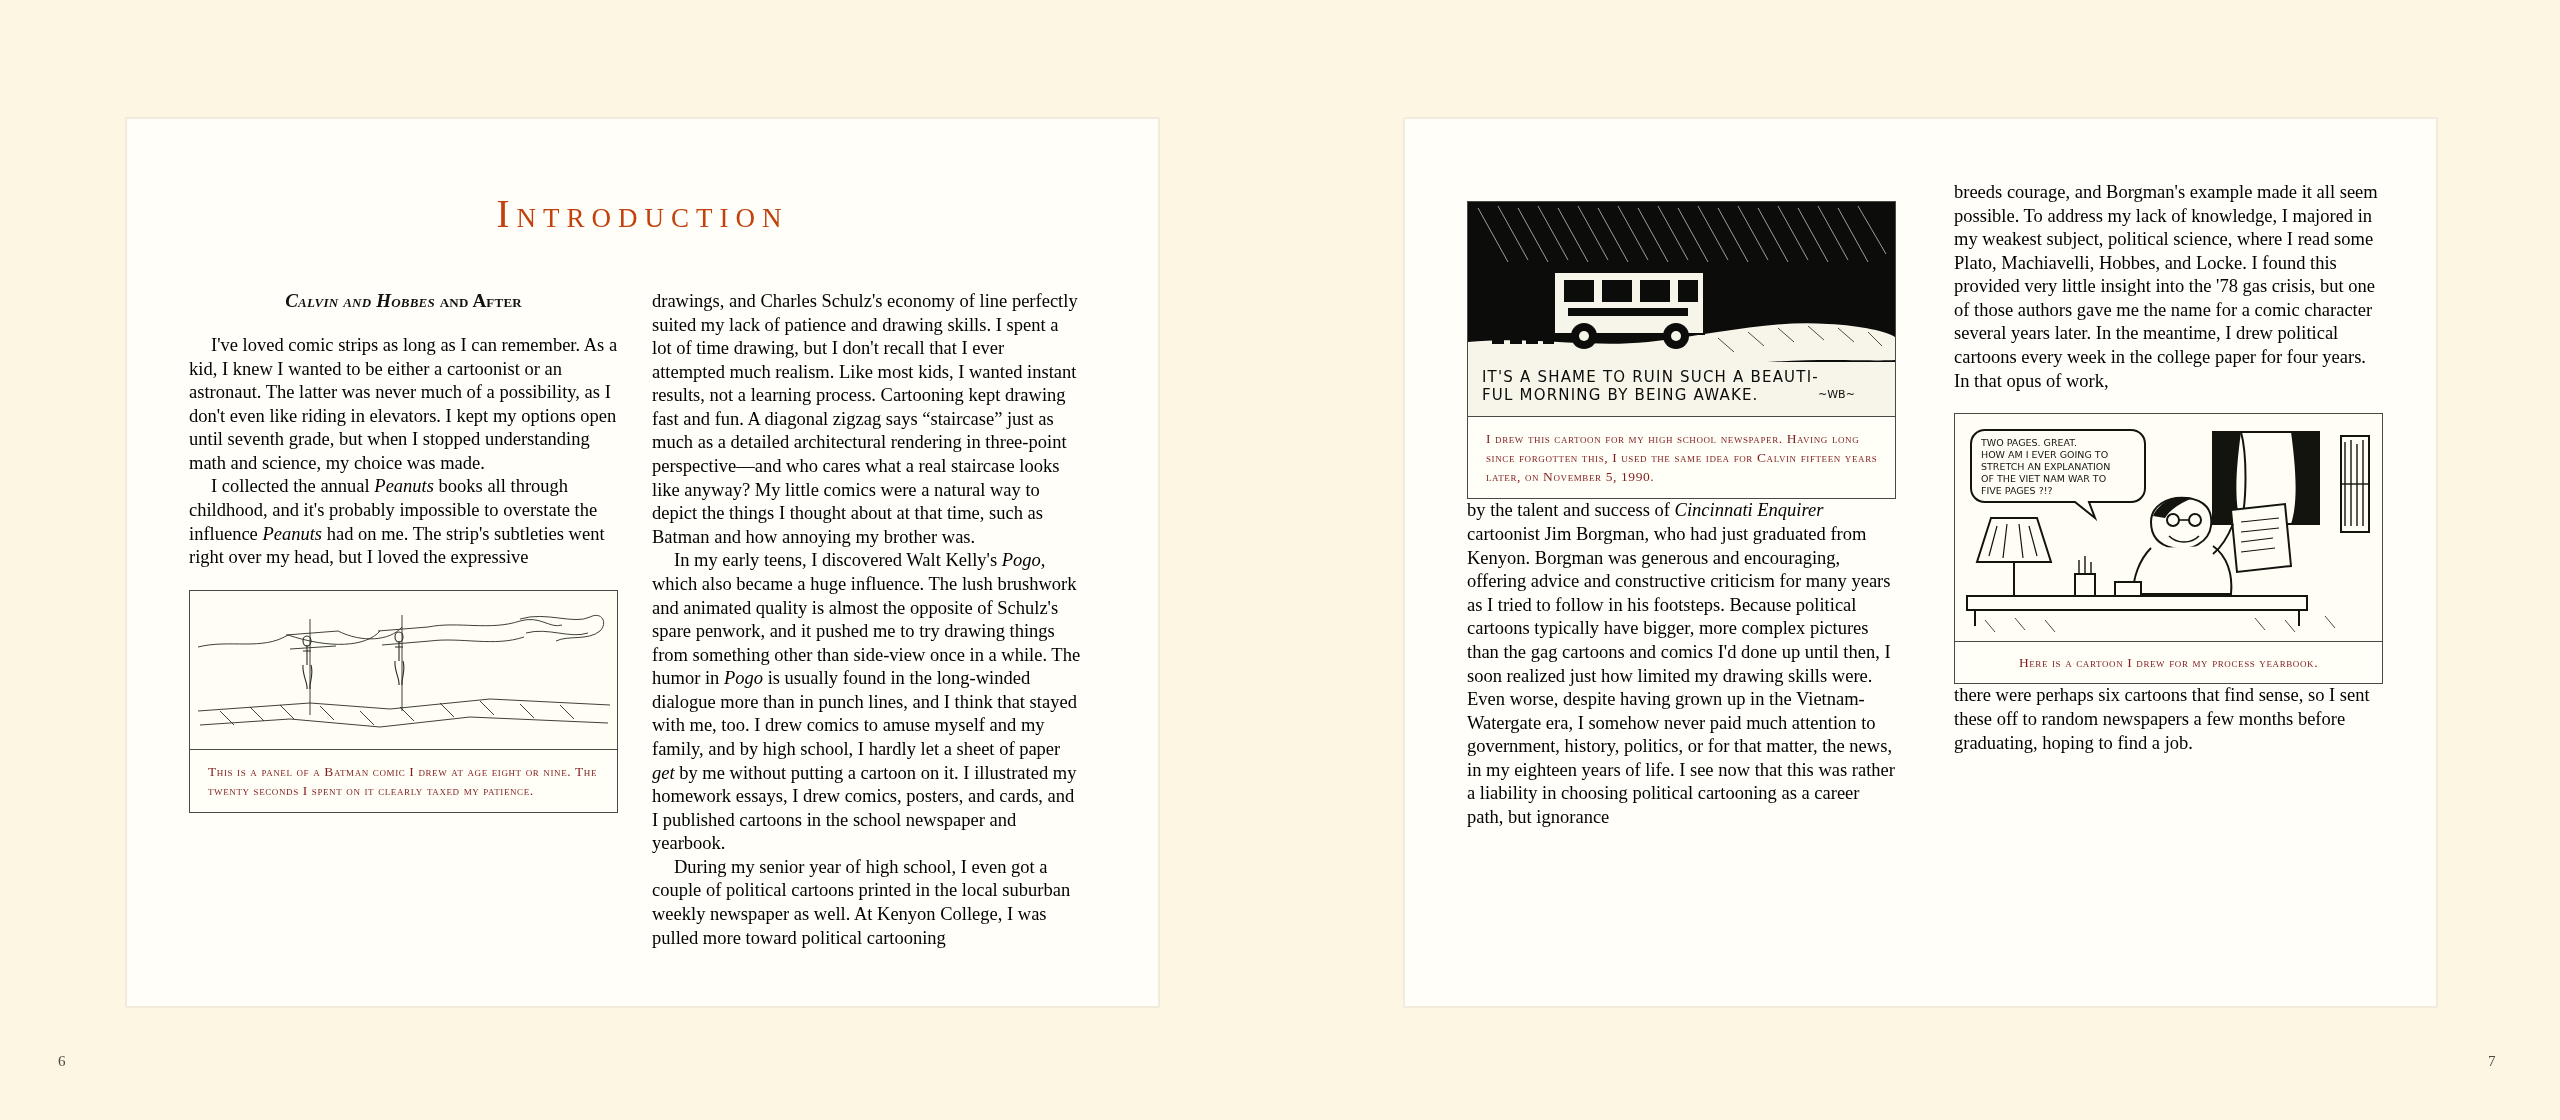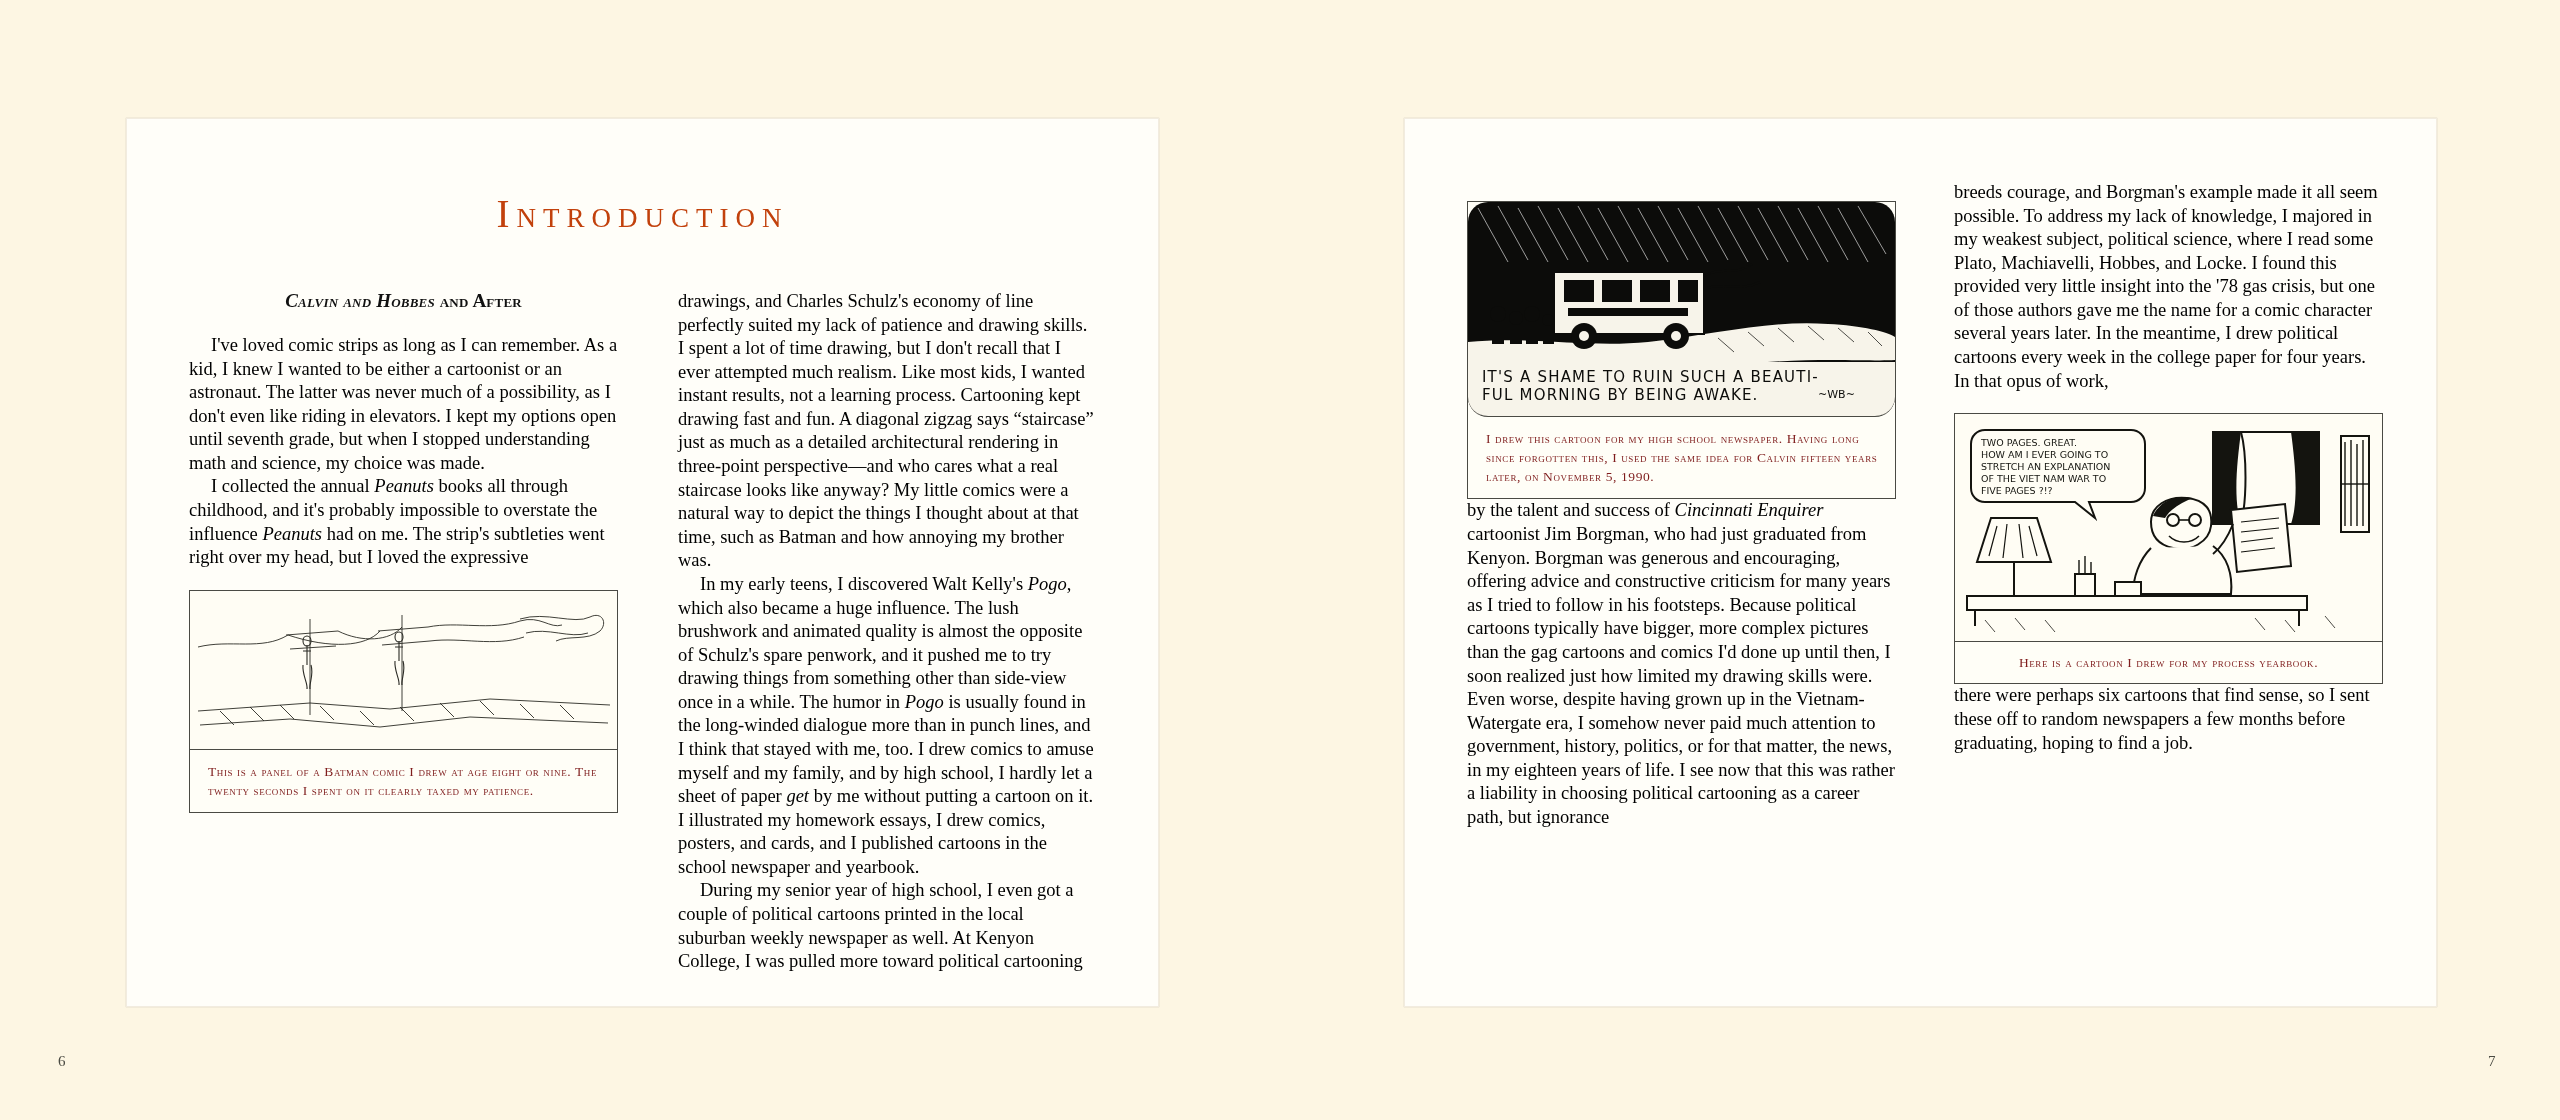--- a/index.html
+++ b/index.html
@@ -53,21 +53,21 @@
     letter-spacing: 7px;
     color: #c2410c;
     margin: 72px 0 0 0;
     font-family: "Liberation Serif", serif;
     font-variant: small-caps;
     font-weight: normal;
   }
 
   .cols {
     display: flex;
-    gap: 60px;
+    gap: 34px;
     padding: 0 62px;
     margin-top: 54px;
   }
   .col {
     width: 429px;
   }
 
   .subhead {
     font-size: 19px;
     font-weight: bold;
@@ -118,21 +118,21 @@
     color: #7f1d1d;
     padding: 12px 14px 12px 18px;
   }
   .figure .caption.center {
     text-align: center;
     padding: 11px 10px;
   }
 
   
   .fig1-art { height: 158px; }
-  .fig2-art { height: 214px; background: #0b0b0b; border-radius: 20px; }
+  .fig2-art { height: 214px; background: #0b0b0b; }
   .fig3-art { height: 227px; }
 
   svg { display: block; }
 
   .col-right-page {
     display: flex;
     gap: 58px;
     padding: 0 62px;
     margin-top: 62px;
   }

